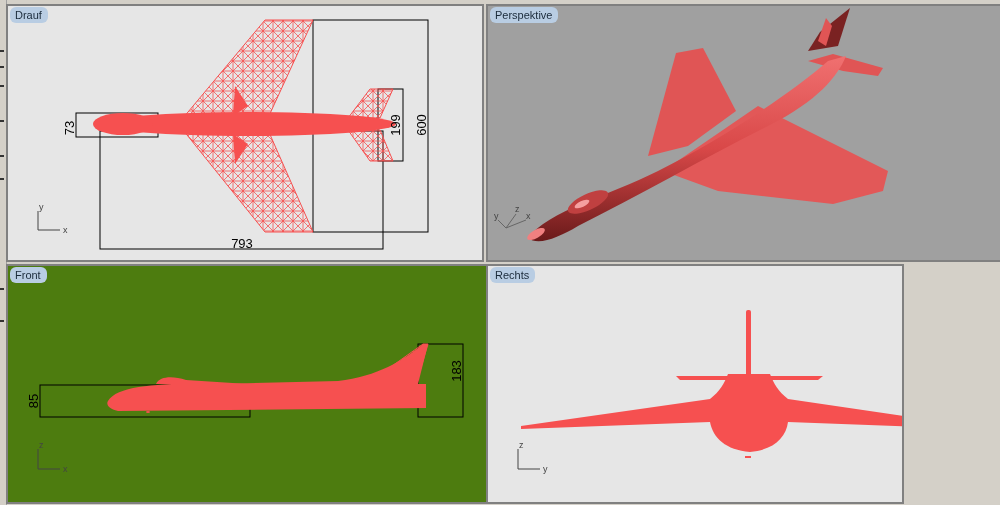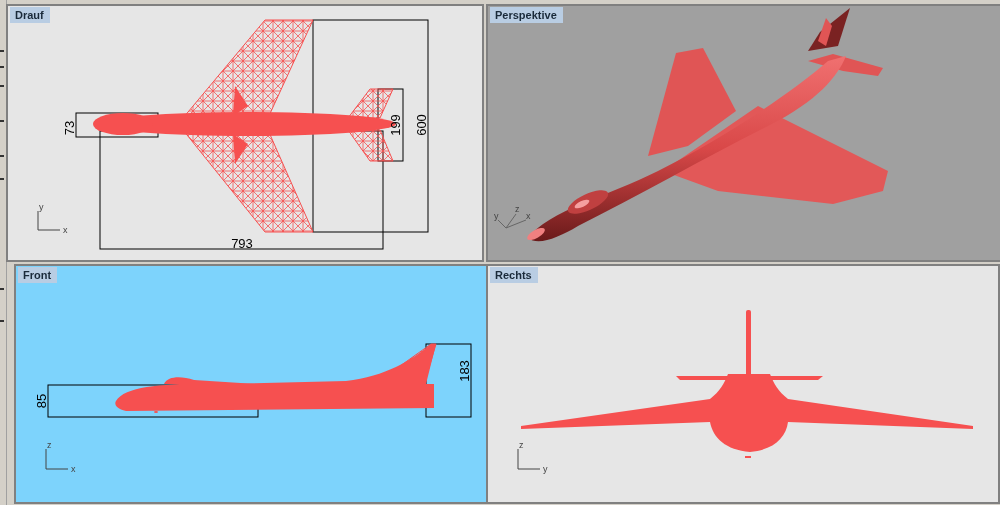--- a/index.html
+++ b/index.html
@@ -15,27 +15,27 @@
   }
   .toolbar-strip .tick {
     position: absolute; left: 0; width: 4px; height: 2px; background: #333;
   }
   .viewport {
     position: absolute; overflow: hidden;
     border: 2px solid #808080; box-sizing: border-box;
   }
   .vp-tl { left: 6px; top: 4px; width: 478px; height: 258px; background: #e6e6e6; }
   .vp-tr { left: 486px; top: 4px; width: 594px; height: 258px; background: #a0a0a0; }
-  .vp-bl { left: 14px; top: 264px; width: 556px; height: 240px; background: #7dd3fc; }
-  .vp-br { left: 486px; top: 264px; width: 514px; height: 240px; background: #e6e6e6; }
+  .vp-bl { left: 6px; top: 264px; width: 556px; height: 240px; background: #4d7c0f; }
+  .vp-br { left: 486px; top: 264px; width: 418px; height: 240px; background: #e6e6e6; }
   .vp-title {
     position: absolute; left: 2px; top: 1px;
     background: #b9cde3; color: #1a2a3a;
-    font-weight: bold; font-size: 11px; padding: 2px 6px 2px 5px;
-    z-index: 5; cursor: pointer;
+    font-weight: normal; font-size: 11px; padding: 2px 6px 2px 5px;
+    z-index: 5; cursor: pointer; border-radius: 6px;
   }
   .vp-tl .vp-title, .vp-bl .vp-title, .vp-br .vp-title { color: #1a2a3a; }
   svg.scene { position: absolute; left: 0; top: 0; }
   .dim-label { font-family: "Liberation Sans", sans-serif; font-size: 13px; fill: #000; }
   .axis-label { font-family: "Liberation Sans", sans-serif; font-size: 9px; fill: #444; }
 </style>
 </head>
 <body>
 
 <div class="toolbar-strip">

